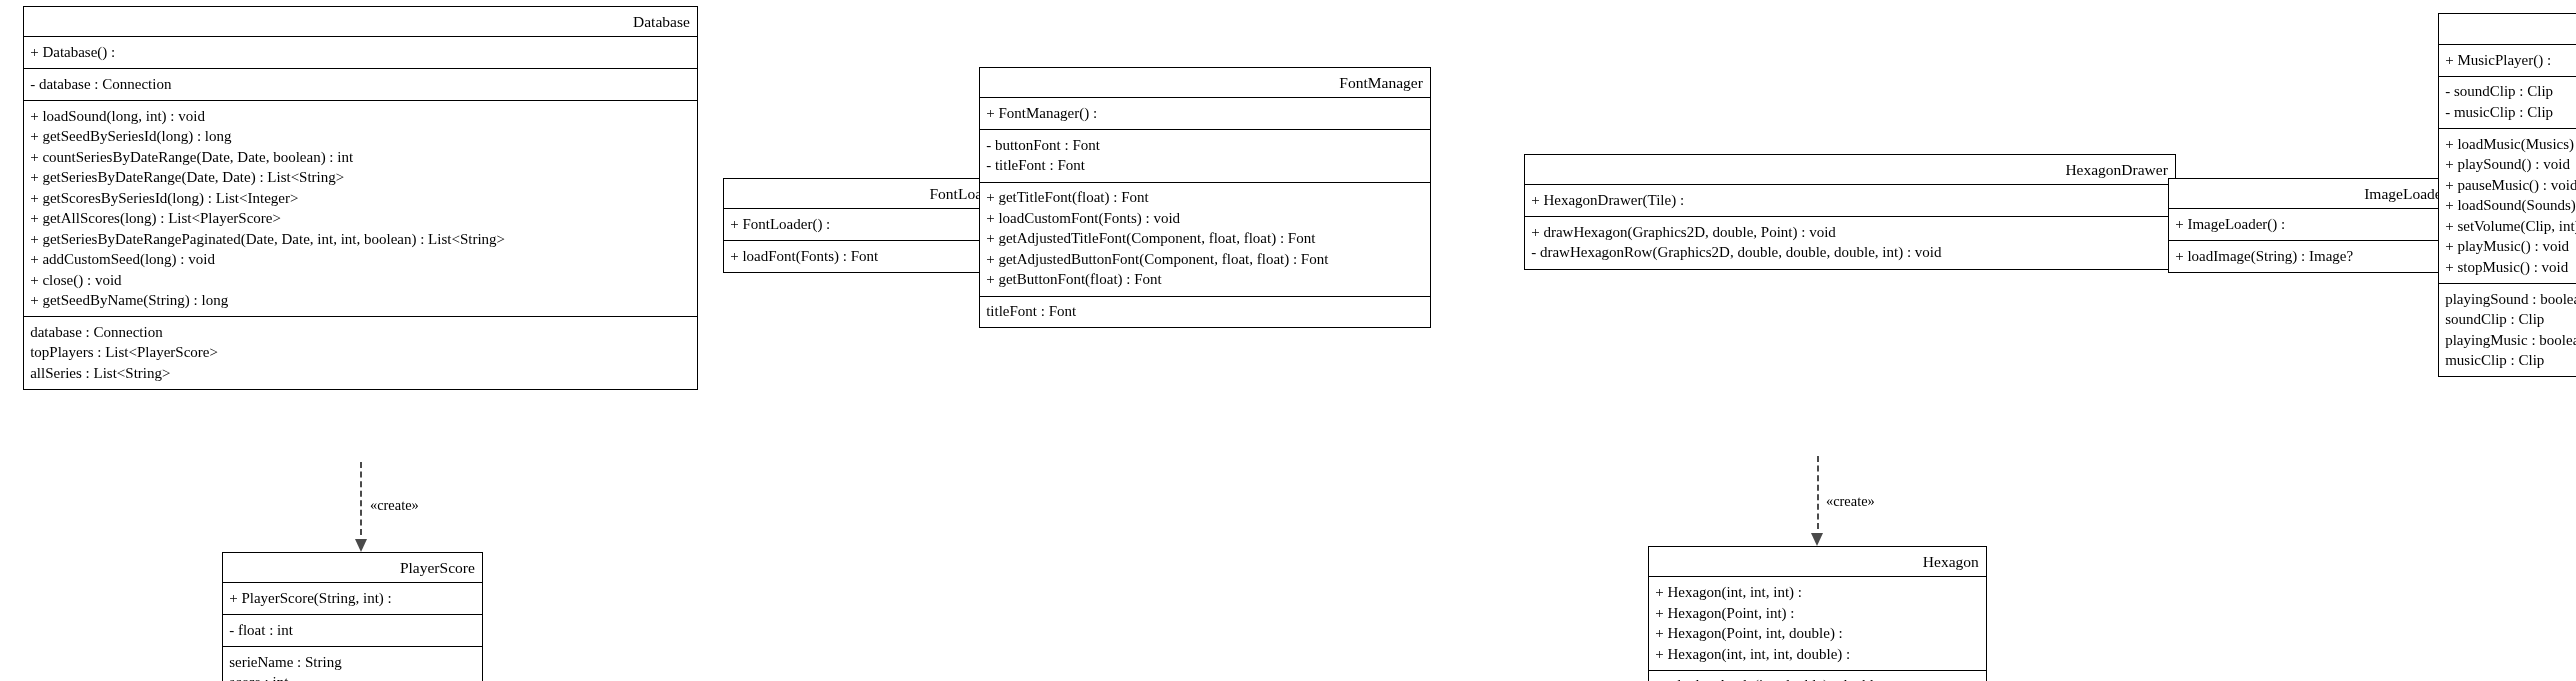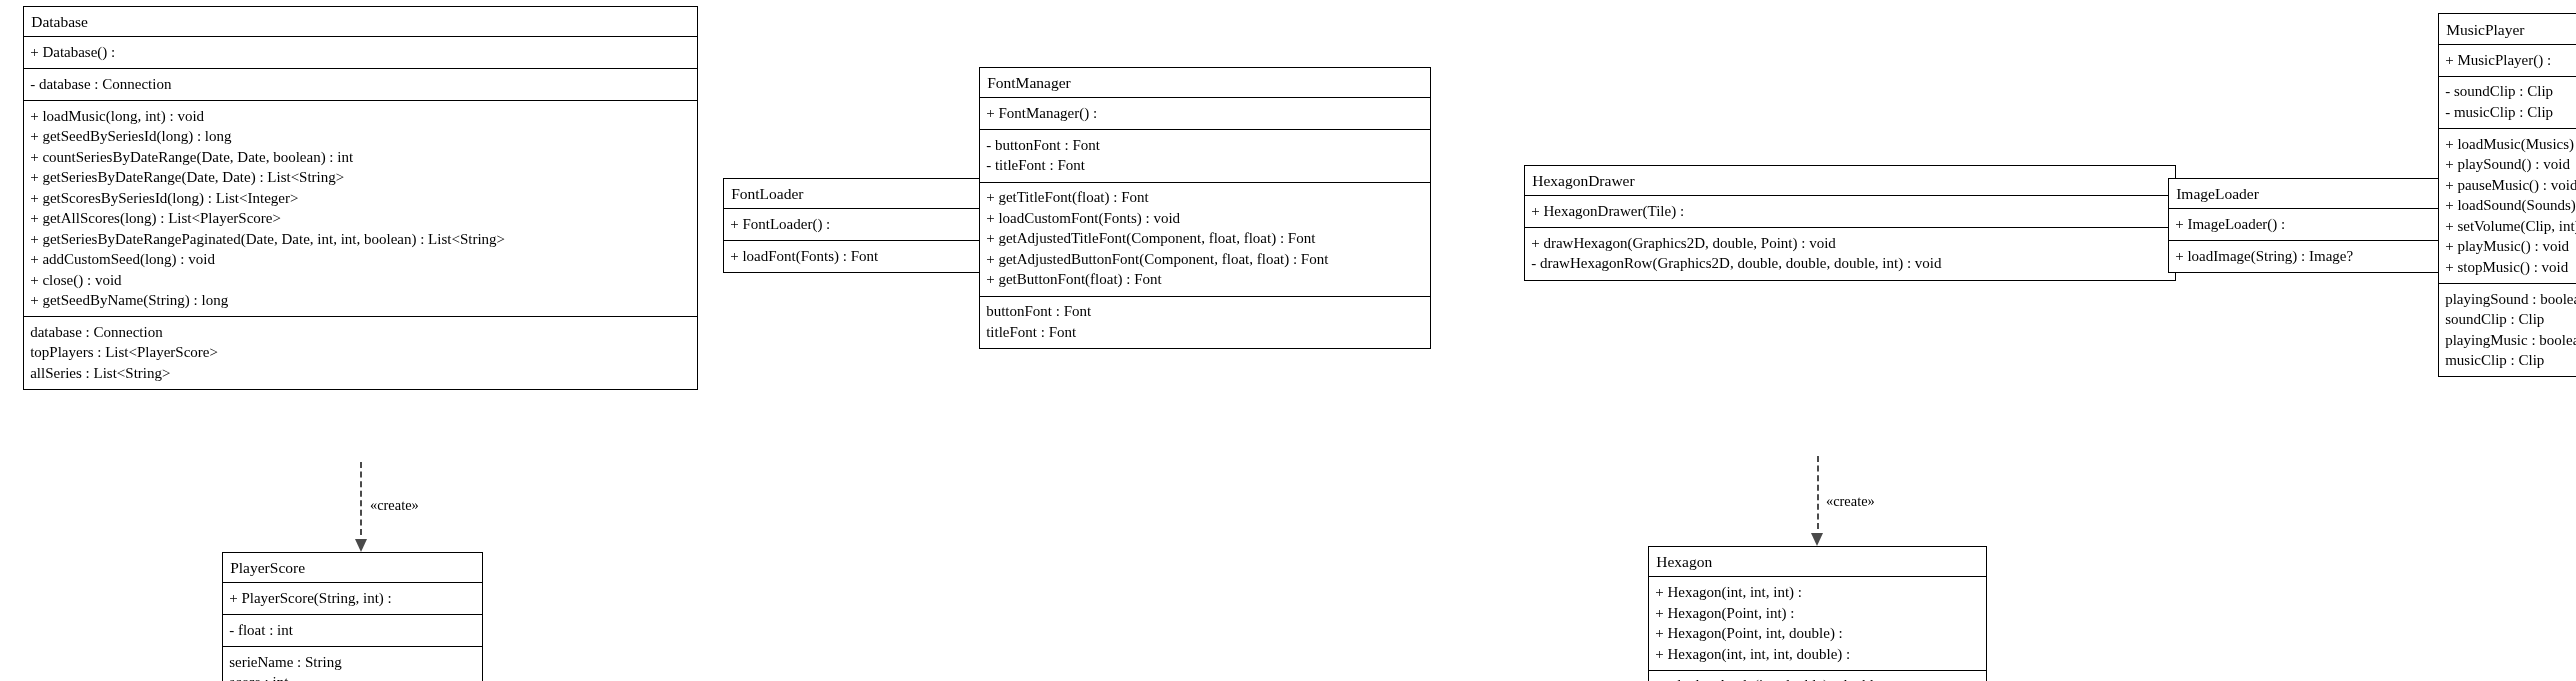--- a/index.html
+++ b/index.html
@@ -16,21 +16,21 @@
     color: #000000;
     overflow: hidden;
   }
   .uml-class {
     position: absolute;
     box-sizing: border-box;
     border: 1.5px solid #000000;
     background: #ffffff;
   }
   .cls-title {
-    text-align: left;
+    text-align: right;
     font-size: 15.5px;
     line-height: 1.1;
     padding: 6.2px 7.2px 6.2px 7.2px;
     white-space: nowrap;
   }
   .cls-section {
     border-top: 1.5px solid #000000;
     padding: 5.2px 6.2px 5.2px 6.2px;
   }
   .cls-row {
@@ -69,21 +69,21 @@
 <div id="canvas">
     <div class="uml-class" style="left: 23px; top: 5.7px; width: 675px;">
       <div class="cls-title">Database</div>
       <div class="cls-section">
         <div class="cls-row">+ Database() :</div>
       </div>
       <div class="cls-section">
         <div class="cls-row">- database : Connection</div>
       </div>
       <div class="cls-section">
-        <div class="cls-row">+ loadMusic(long, int) : void</div>
+        <div class="cls-row">+ loadSound(long, int) : void</div>
         <div class="cls-row">+ getSeedBySeriesId(long) : long</div>
         <div class="cls-row">+ countSeriesByDateRange(Date, Date, boolean) : int</div>
         <div class="cls-row">+ getSeriesByDateRange(Date, Date) : List&lt;String&gt;</div>
         <div class="cls-row">+ getScoresBySeriesId(long) : List&lt;Integer&gt;</div>
         <div class="cls-row">+ getAllScores(long) : List&lt;PlayerScore&gt;</div>
         <div class="cls-row">+ getSeriesByDateRangePaginated(Date, Date, int, int, boolean) : List&lt;String&gt;</div>
         <div class="cls-row">+ addCustomSeed(long) : void</div>
         <div class="cls-row">+ close() : void</div>
         <div class="cls-row">+ getSeedByName(String) : long</div>
       </div>
@@ -125,25 +125,24 @@
         <div class="cls-row">- titleFont : Font</div>
       </div>
       <div class="cls-section">
         <div class="cls-row">+ getTitleFont(float) : Font</div>
         <div class="cls-row">+ loadCustomFont(Fonts) : void</div>
         <div class="cls-row">+ getAdjustedTitleFont(Component, float, float) : Font</div>
         <div class="cls-row">+ getAdjustedButtonFont(Component, float, float) : Font</div>
         <div class="cls-row">+ getButtonFont(float) : Font</div>
       </div>
       <div class="cls-section">
-        <div class="cls-row">buttonFont : Font</div>
         <div class="cls-row">titleFont : Font</div>
       </div>
     </div>
-    <div class="uml-class" style="left: 1524px; top: 165px; width: 652px;">
+    <div class="uml-class" style="left: 1524px; top: 154px; width: 652px;">
       <div class="cls-title">HexagonDrawer</div>
       <div class="cls-section">
         <div class="cls-row">+ HexagonDrawer(Tile) :</div>
       </div>
       <div class="cls-section">
         <div class="cls-row">+ drawHexagon(Graphics2D, double, Point) : void</div>
         <div class="cls-row">- drawHexagonRow(Graphics2D, double, double, double, int) : void</div>
       </div>
     </div>
     <div class="uml-class" style="left: 1648px; top: 546px; width: 339px;">

